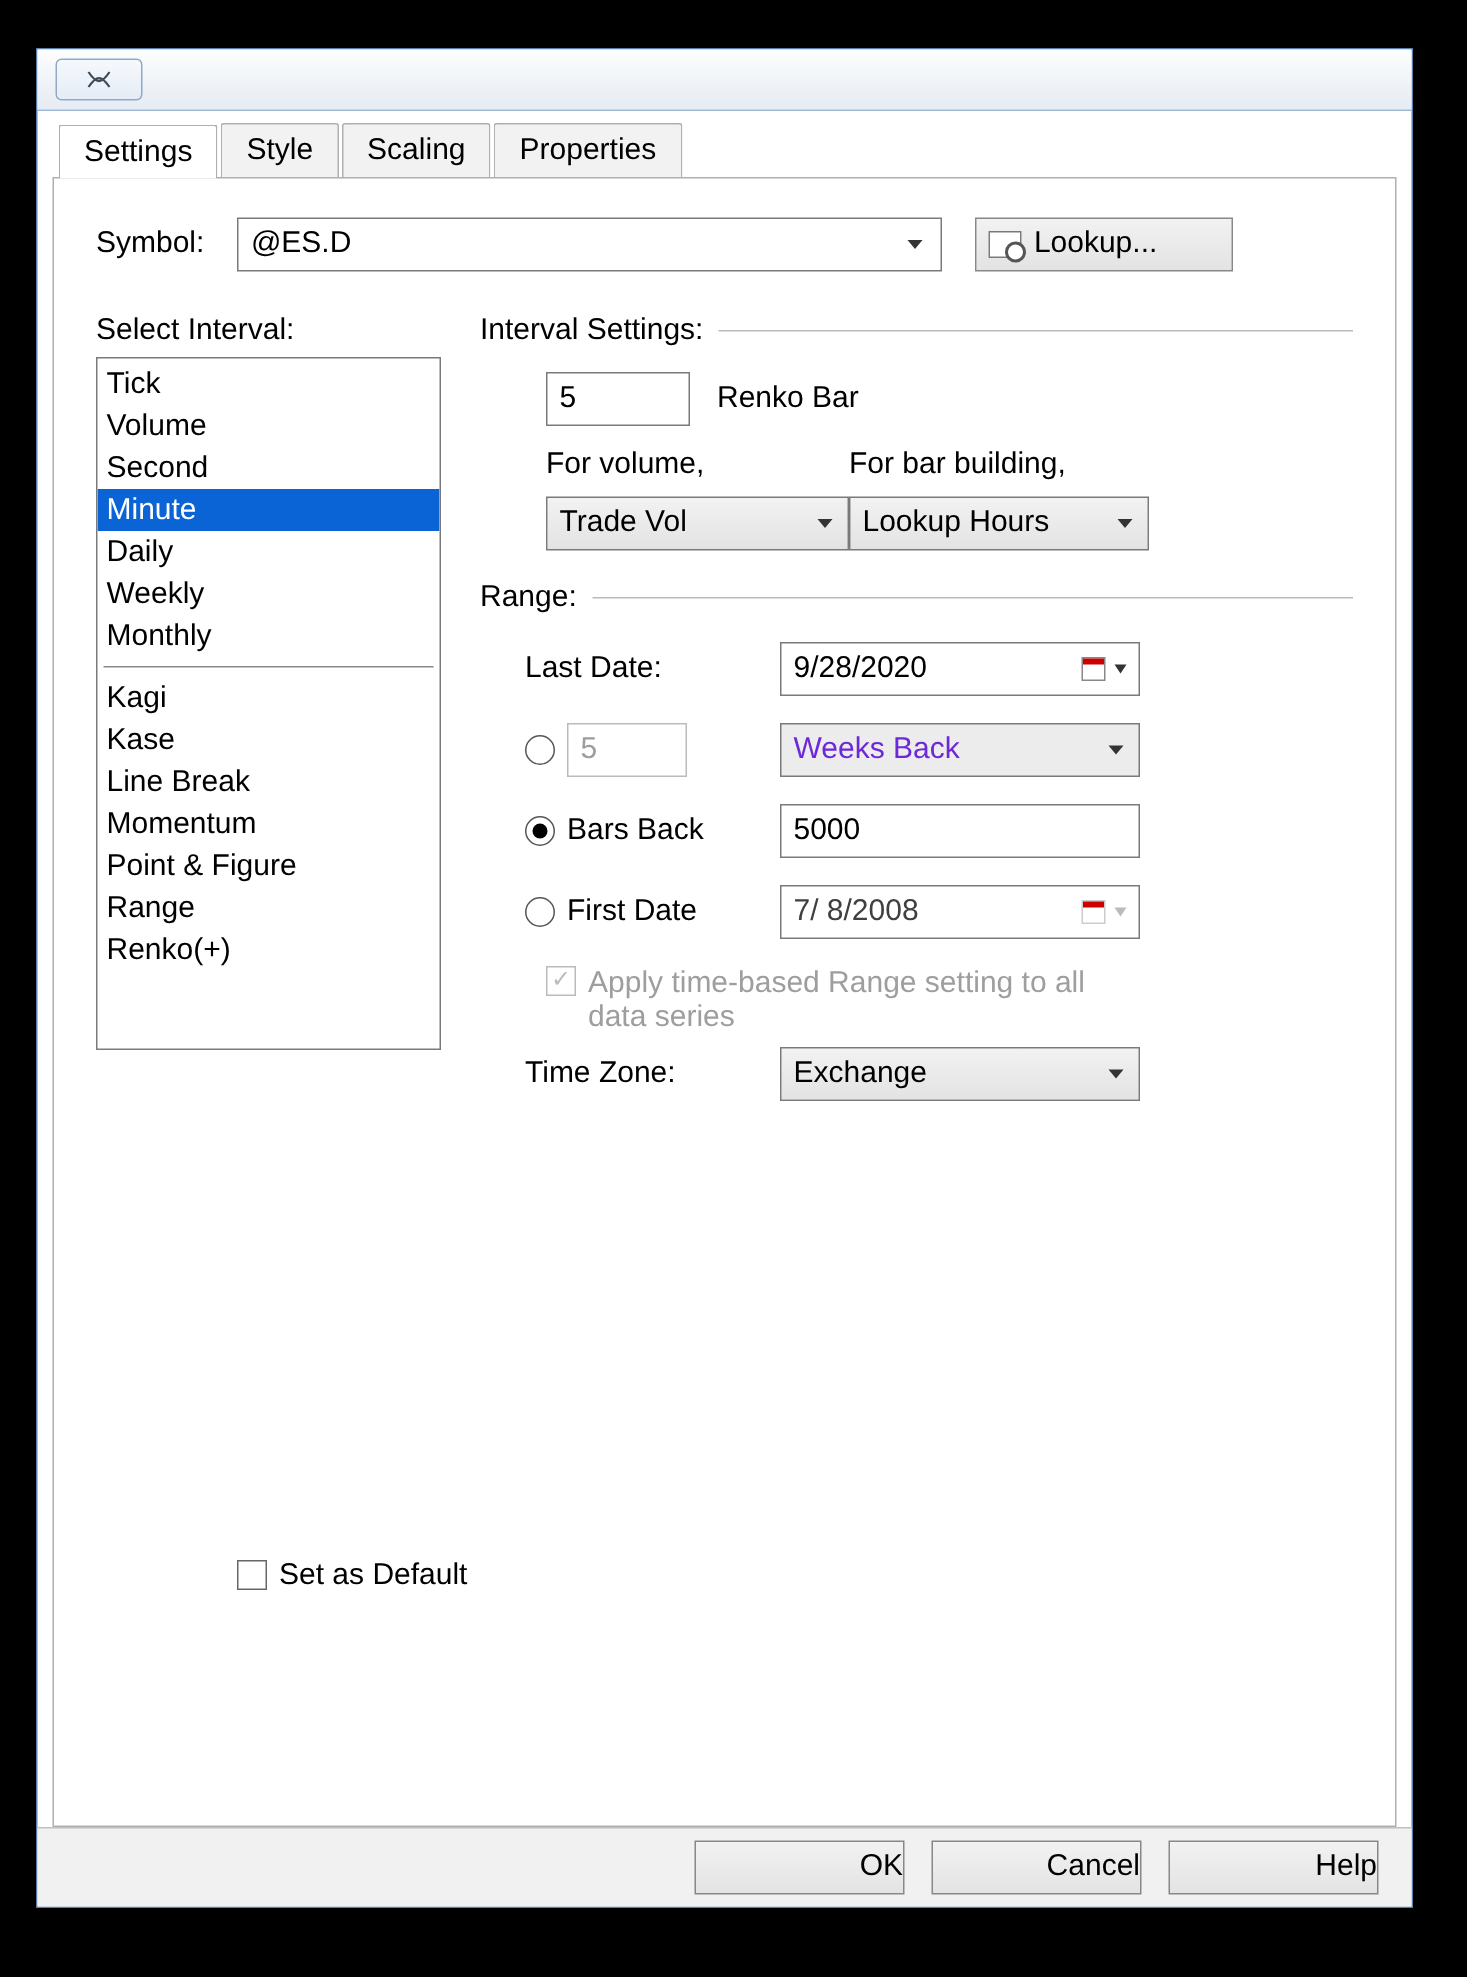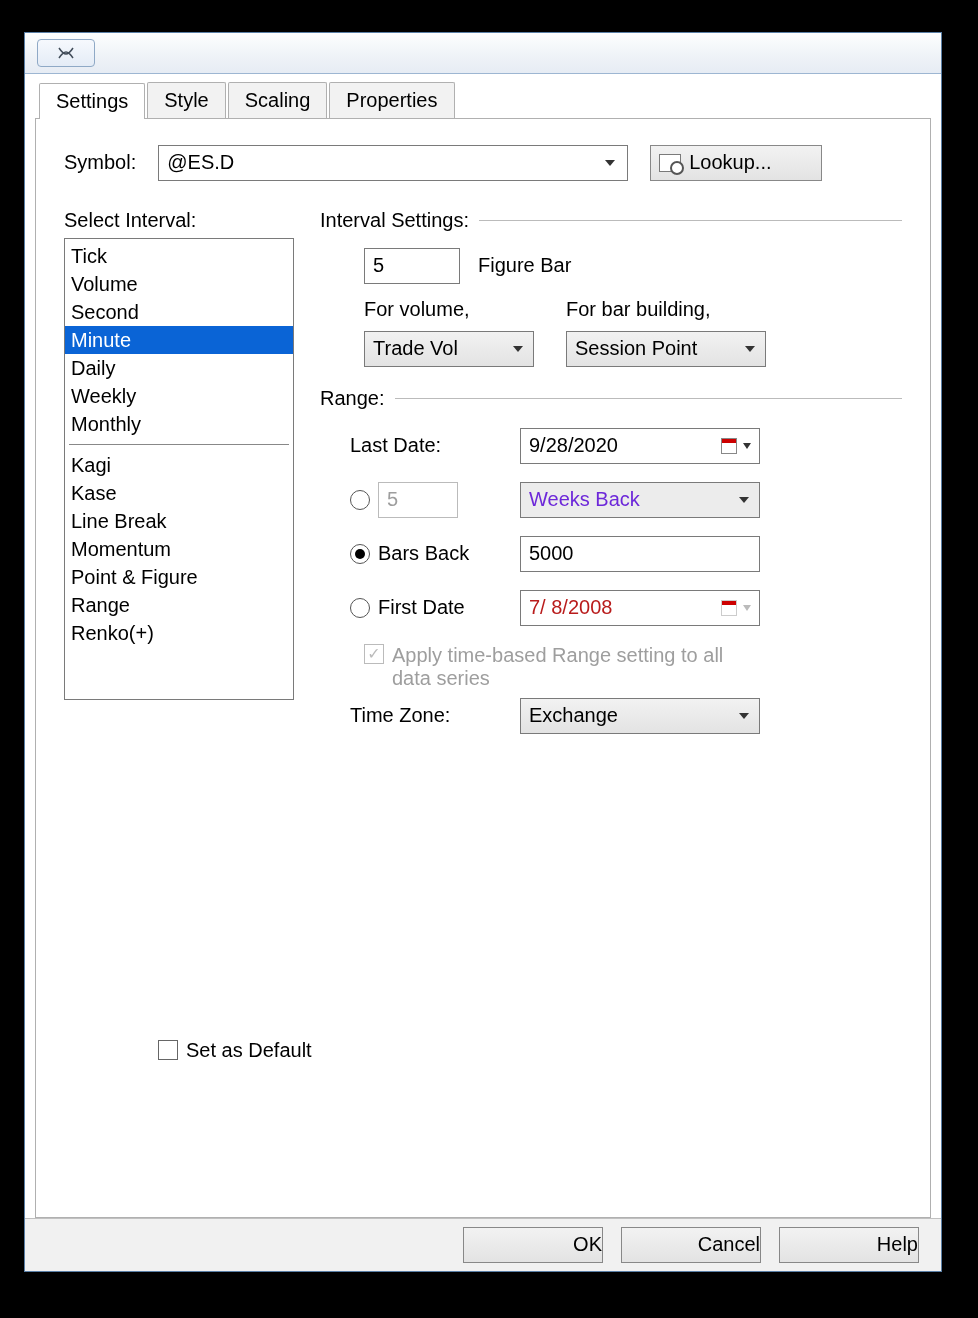--- a/index.html
+++ b/index.html
@@ -234,21 +234,21 @@
     height: 36px;
     border: 1px solid #7a7a7a;
     background: #fff;
     display: flex;
     align-items: center;
     justify-content: space-between;
     padding: 0 8px;
     font-size: 20px;
     gap: 8px;
   }
-  .date-field.disabled { color:#b91c1c; }
+  .date-field.disabled { color:#404040; }
   .date-icon {
     width: 16px;
     height: 16px;
     border: 1px solid #888;
     background:
       linear-gradient(#fff,#fff) padding-box;
     position: relative;
   }
   .date-icon::before {
     content:"";
@@ -405,31 +405,31 @@
         <div class="settings-panel">
           <div class="sp-head">
             <span>Interval Settings:</span>
             <span class="rule"></span>
           </div>
 
           <div class="row sub" style="gap:18px; align-items:center;">
             <div class="num-input">
               <span>5</span>
             </div>
-            <span>Figure Bar</span>
+            <span>Renko Bar</span>
           </div>
 
           <div class="grid2 sub">
             <div>For volume,</div>
             <div>For bar building,</div>
-            <div class="dd" style="width:170px;">
+            <div class="dd" style="width:202px;">
               <span>Trade Vol</span>
             </div>
             <div class="dd" style="width:200px;">
-              <span>Session Point</span>
+              <span>Lookup Hours</span>
             </div>
           </div>
 
           <div class="sp-head" style="margin-top:20px;">
             <span>Range:</span>
             <span class="rule"></span>
           </div>
 
           <div class="range-row">
             <div class="lbl">Last Date:</div>

